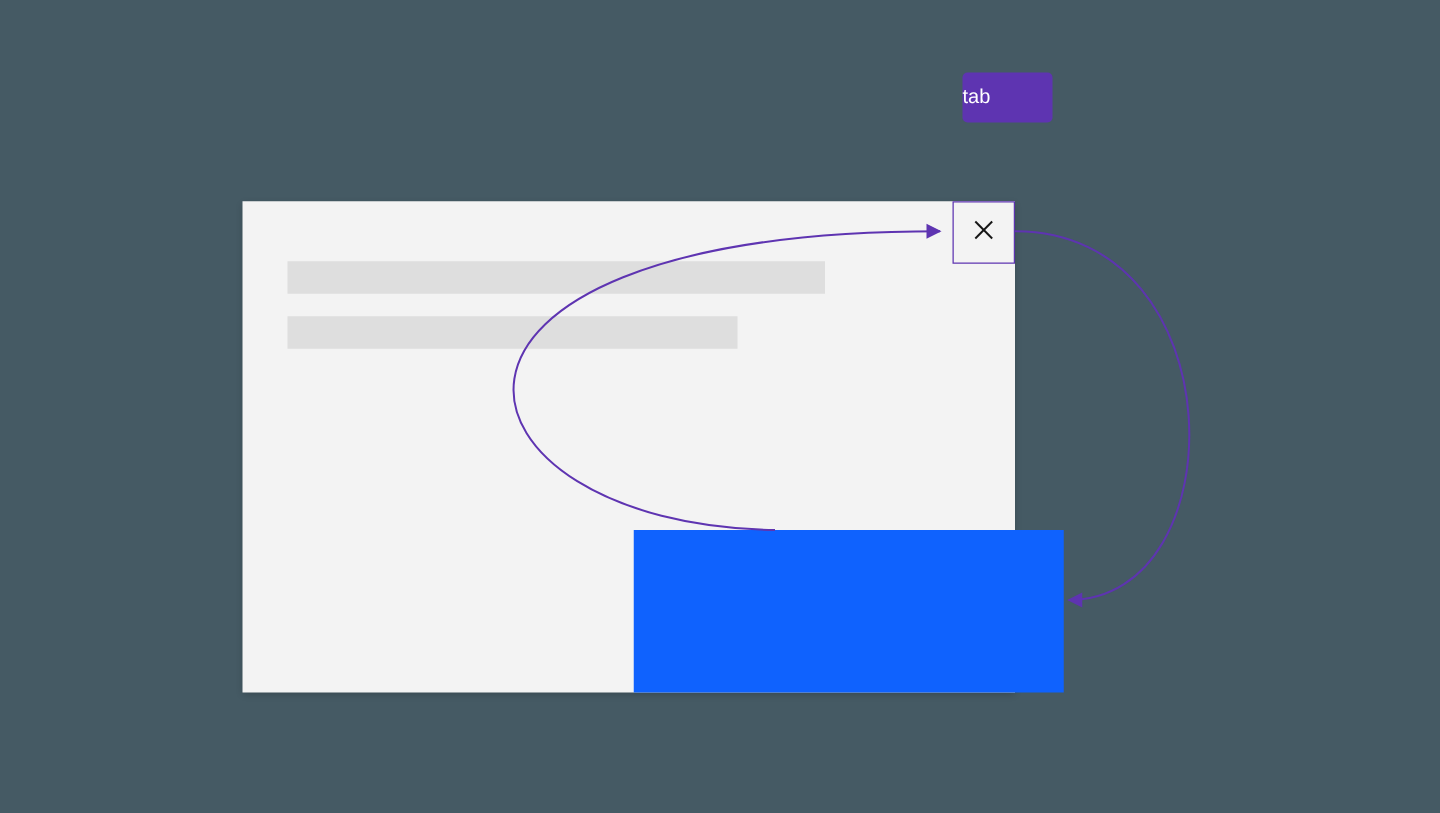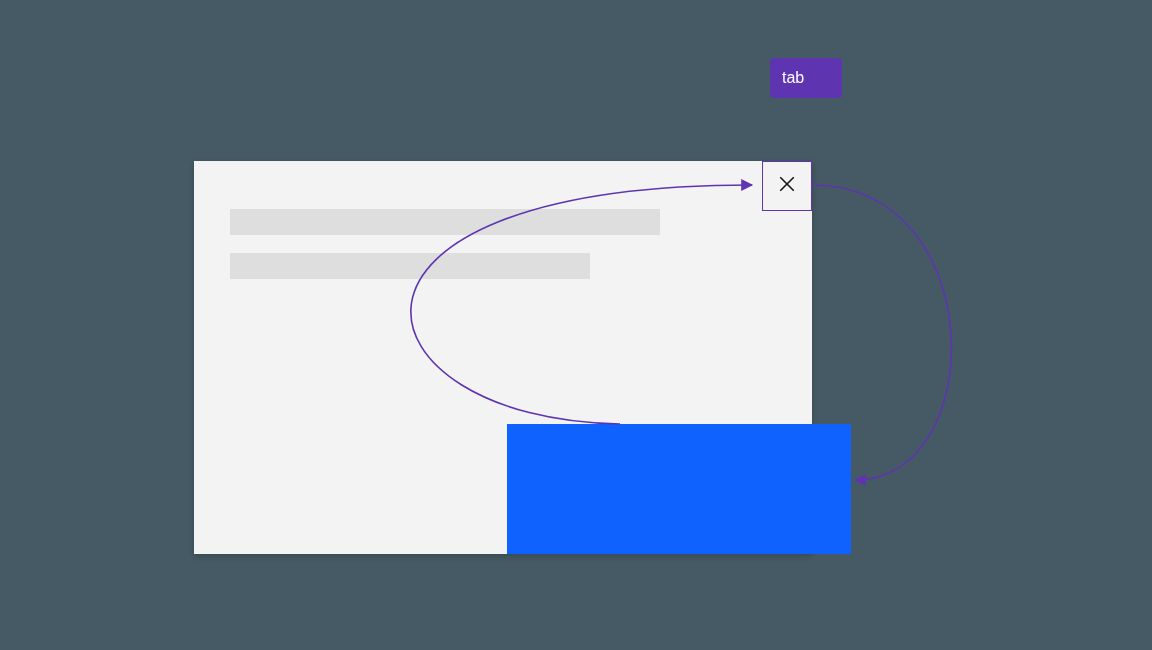--- a/index.html
+++ b/index.html
@@ -18,21 +18,21 @@
     position: absolute;
     left: 770px;
     top: 58px;
     width: 72px;
     height: 40px;
     background: #5e34b1;
     border-radius: 4px;
     color: #ffffff;
     font-size: 16px;
     line-height: 40px;
-    padding: 0 12px;
+    padding: 0 0;
     text-align: left;
   }
   .dialog {
     position: absolute;
     left: 194px;
     top: 161px;
     width: 618px;
     height: 393px;
     background: #f3f3f3;
     box-shadow: 0 2px 6px rgba(0,0,0,0.2);

